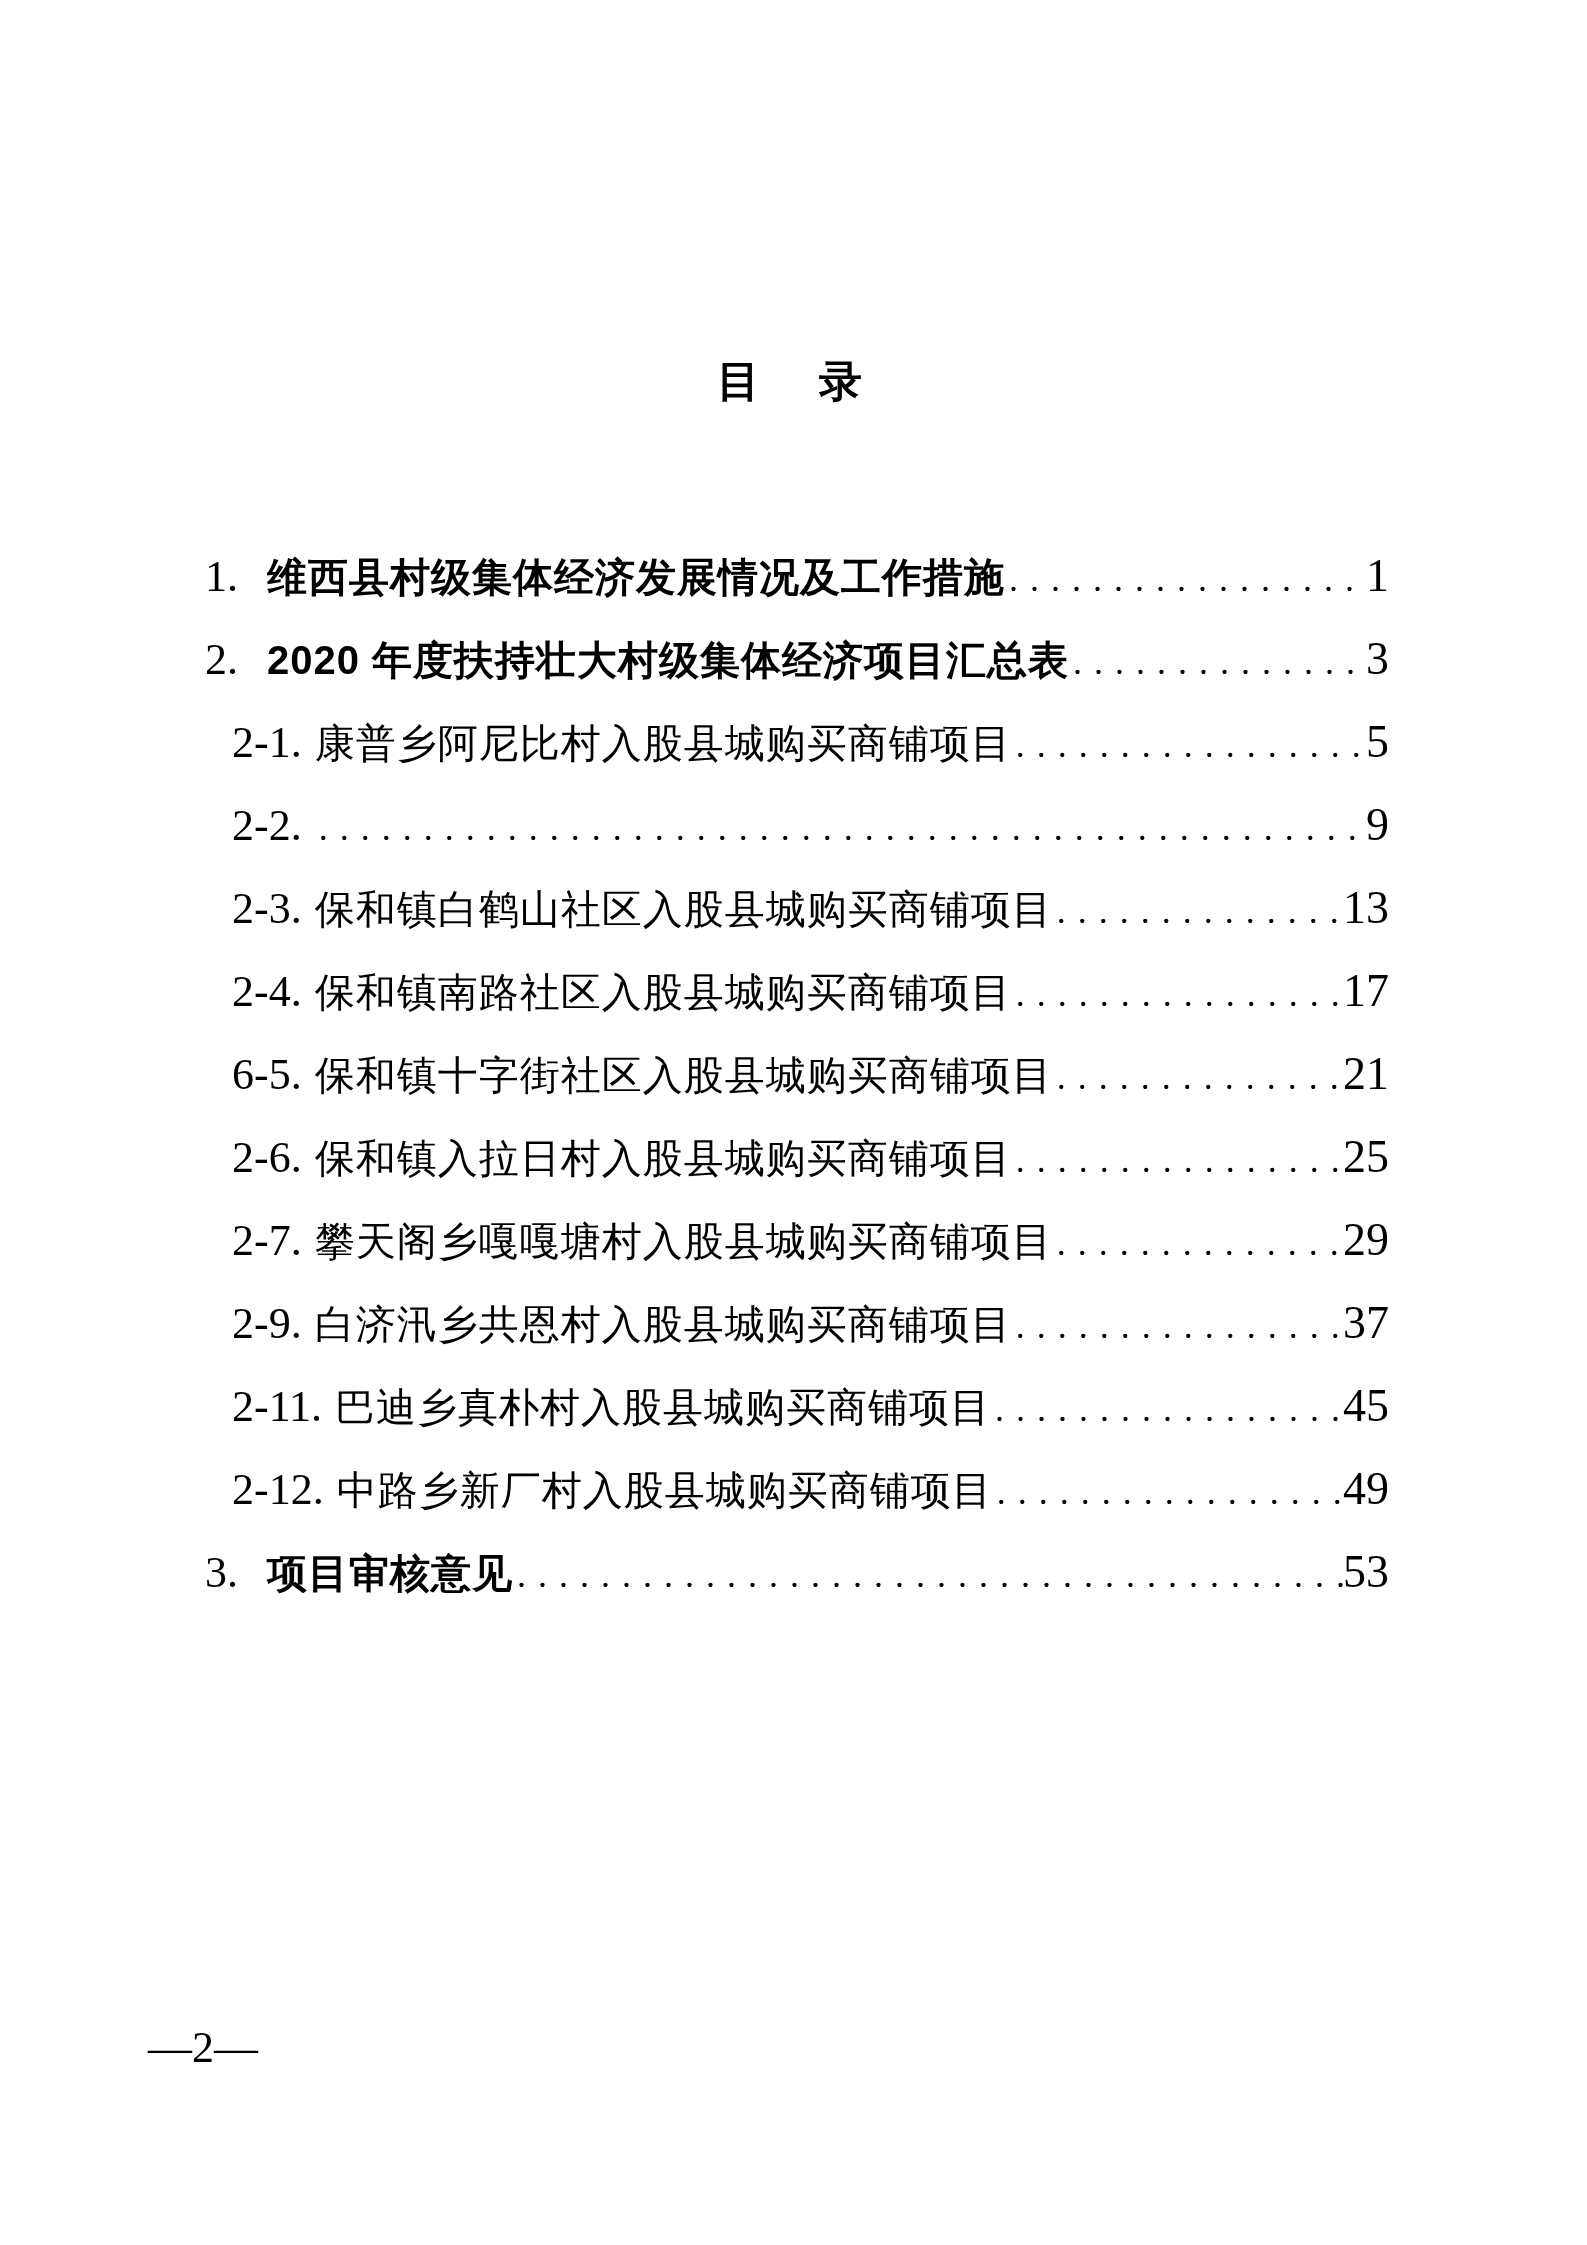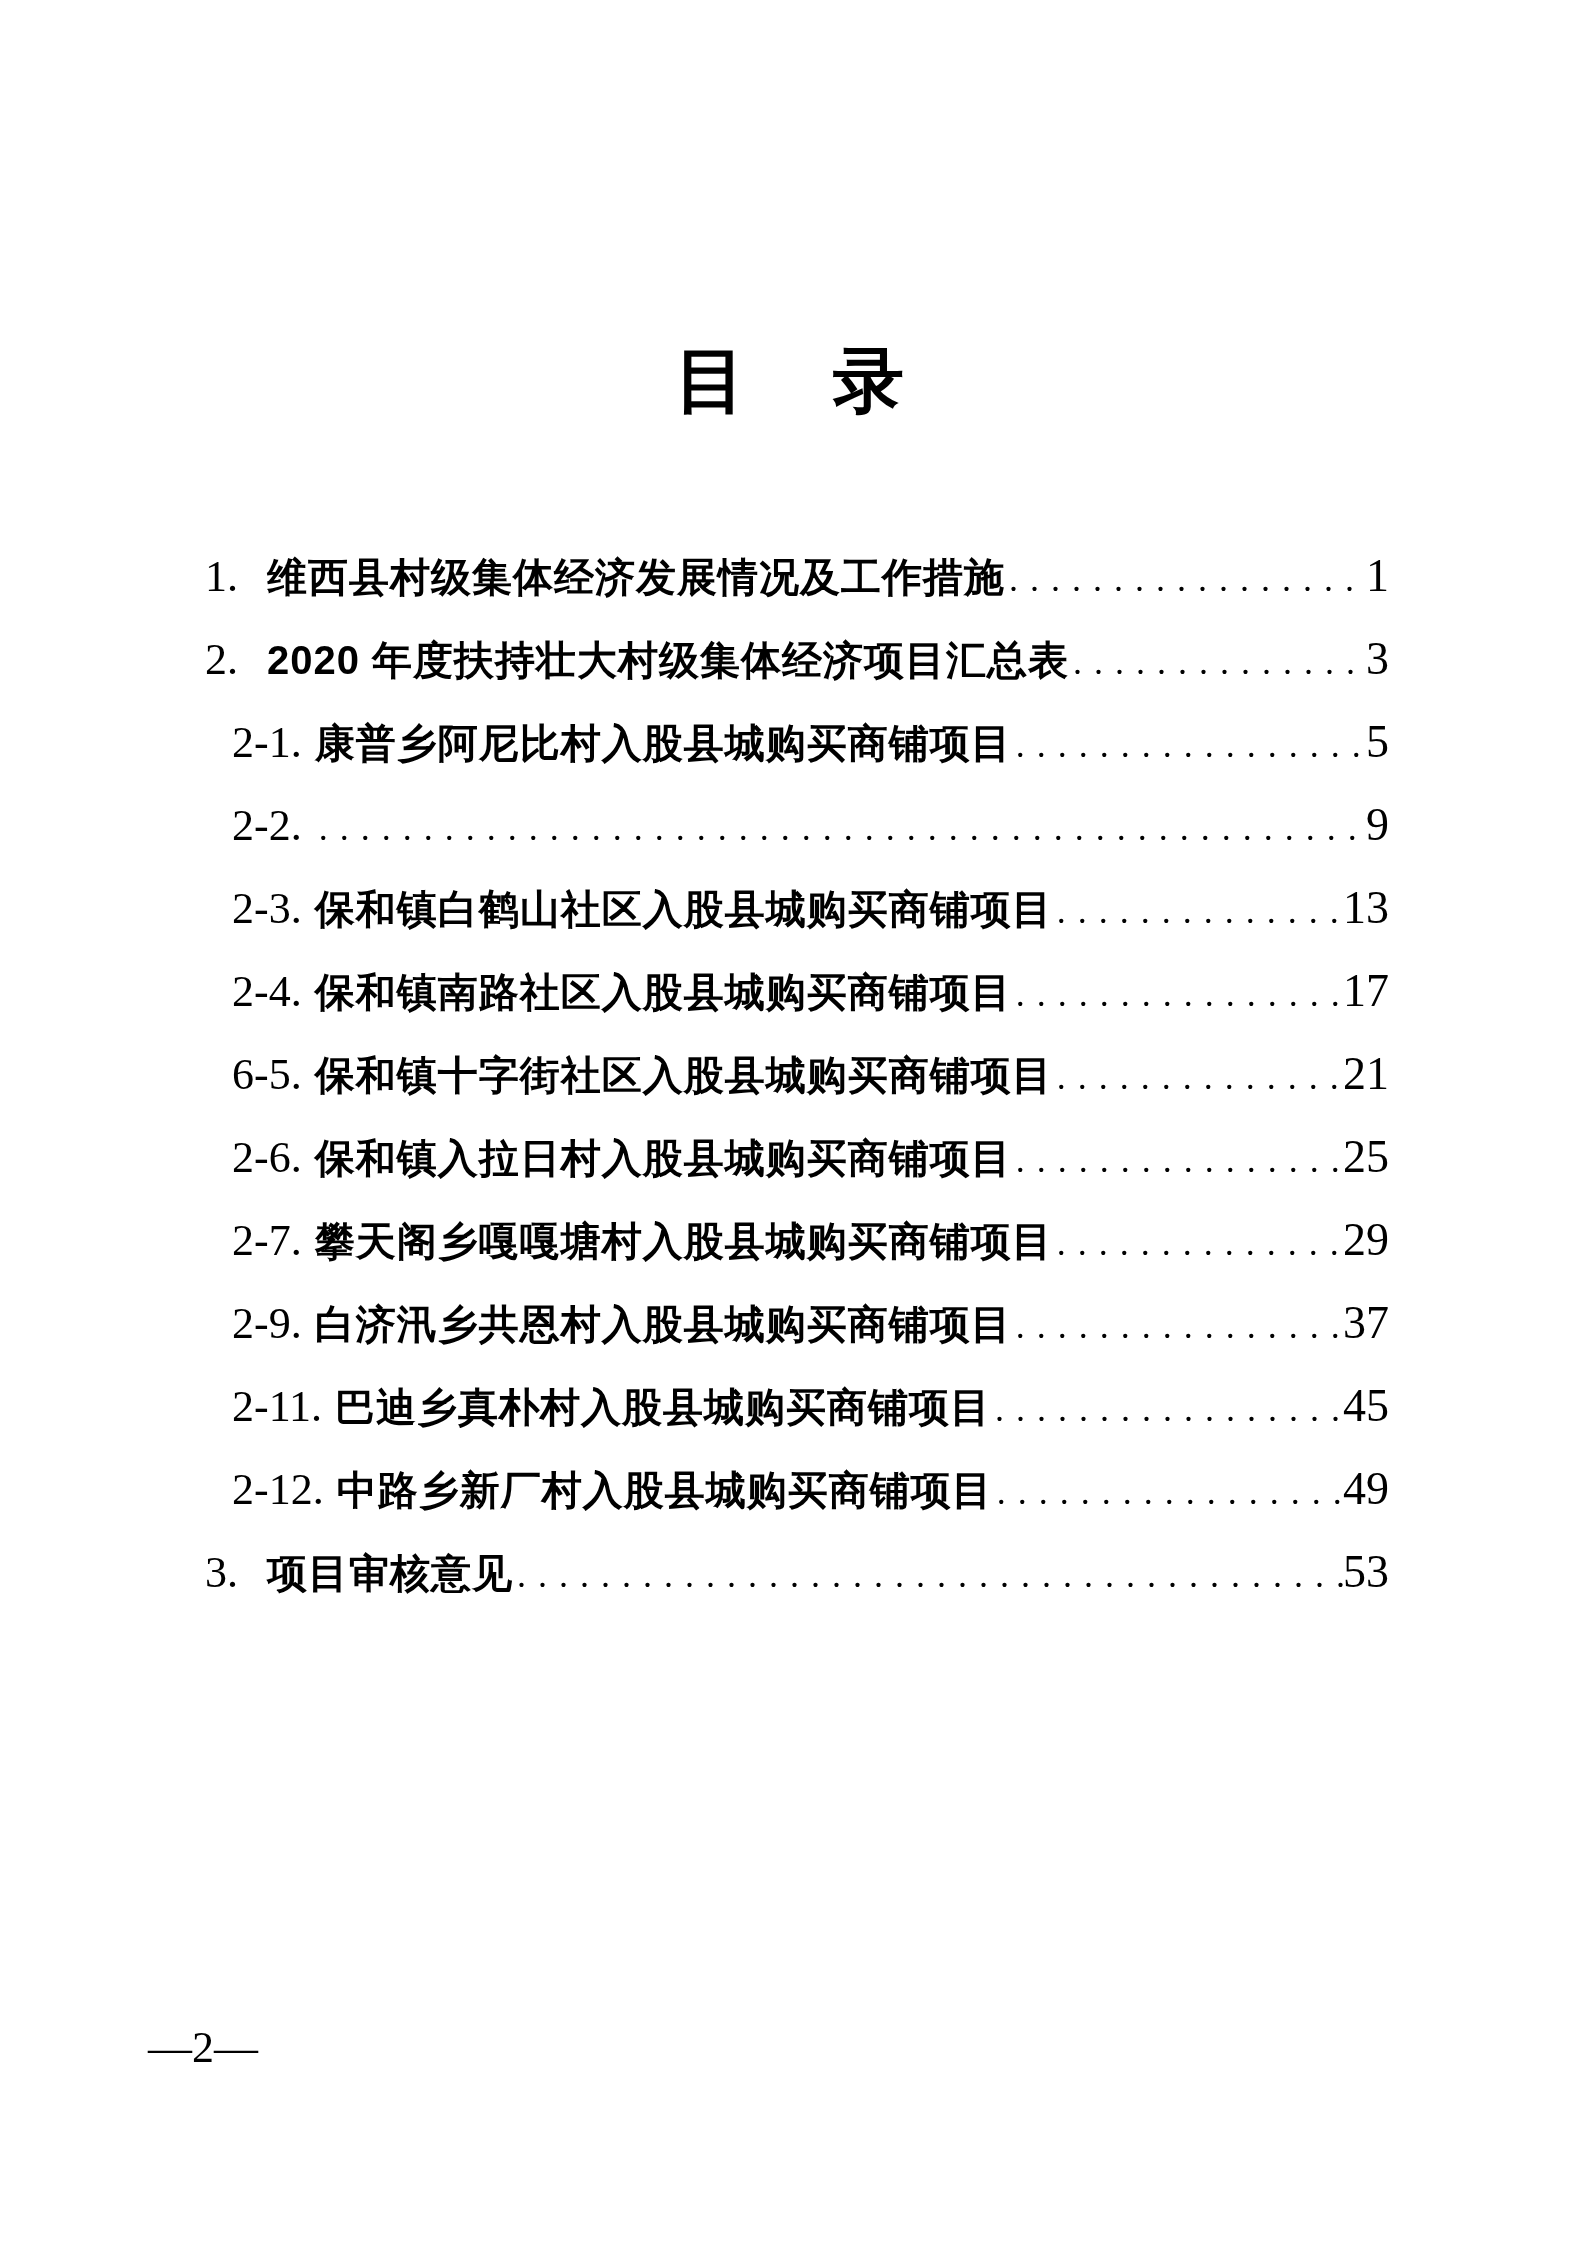--- a/index.html
+++ b/index.html
@@ -16,21 +16,21 @@
     font-family: "Liberation Sans", sans-serif;
   }
   .page-title {
     position: absolute;
     top: 342px;
     left: 0;
     width: 100%;
     text-align: center;
     font-family: "Liberation Sans", sans-serif;
     font-weight: 700;
-    font-size: 71px;
+    font-size: 43px;
     letter-spacing: 8px;
     line-height: 78px;
     white-space: pre;
   }
   .toc {
     position: absolute;
     top: 536px;
     left: 205px;
     right: 198px;
   }
@@ -54,21 +54,21 @@
     font-family: "Liberation Sans", sans-serif;
     font-size: 40px;
     flex: 0 0 auto;
     letter-spacing: 1px;
   }
   .level-1 .toc-label {
     font-weight: 700;
     margin-left: 16px;
   }
   .level-2 .toc-label {
-    font-weight: 700;
+    font-weight: 400;
   }
   .toc-leader {
     flex: 1 1 auto;
     overflow: hidden;
     white-space: nowrap;
     min-width: 20px;
     font-family: "Liberation Serif", serif;
     font-size: 36px;
     letter-spacing: 12px;
     padding-left: 4px;

